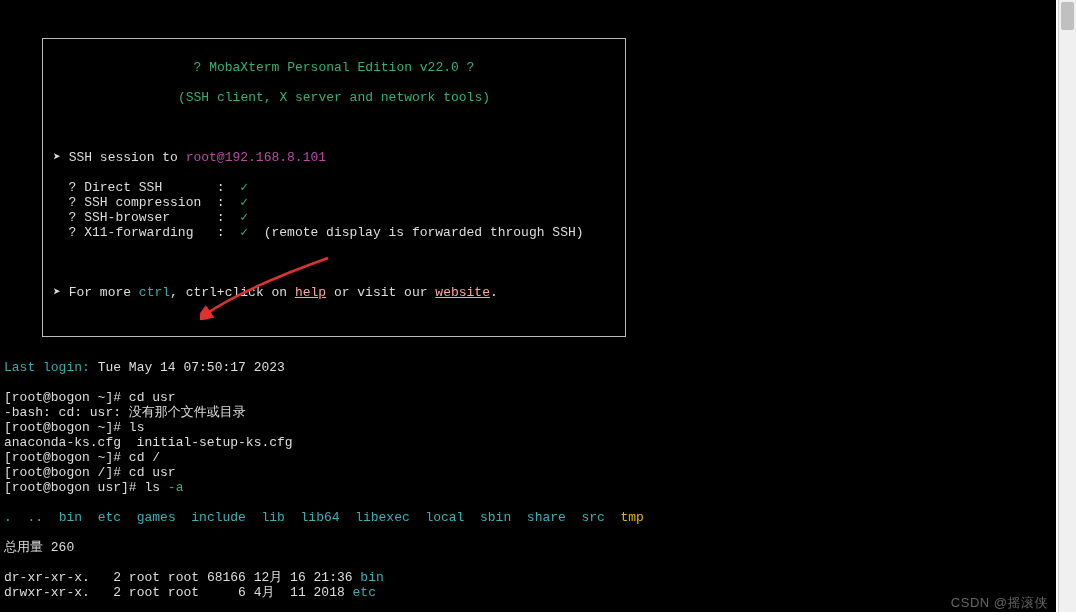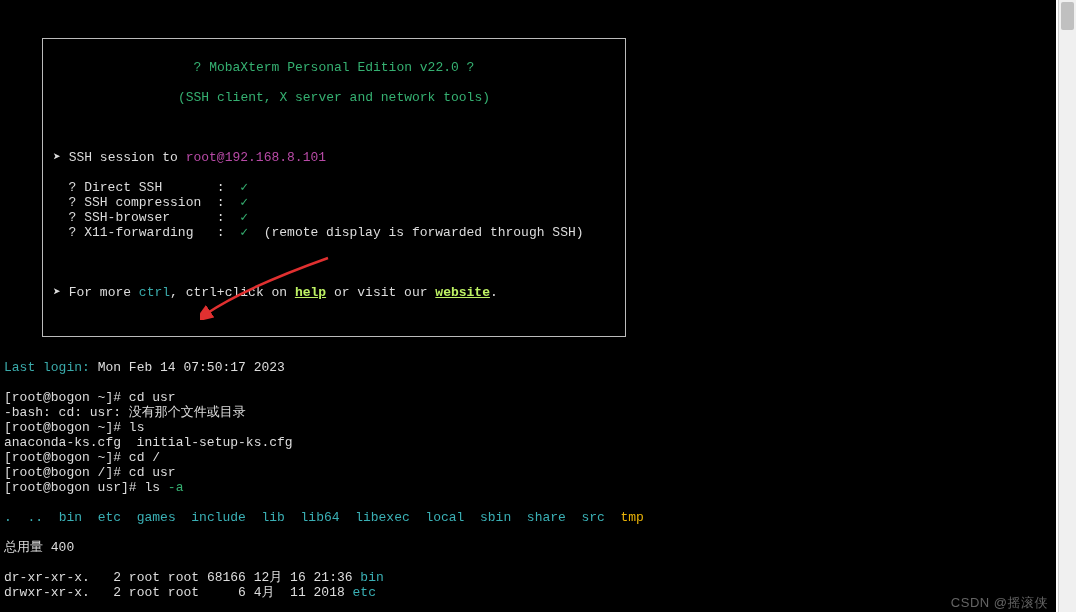--- a/index.html
+++ b/index.html
@@ -58,21 +58,21 @@
   }
   .box {
     border: 1px solid #bbb;
     padding: 6px 10px;
     margin: 4px 0 8px 38px;
     width: 562px;
   }
   .c-gr { color:#35b071; }
   .c-cy { color:#3aaaaa; }
   .c-mg { color:#b84aa6; }
-  .c-lk { color:#bef264; text-decoration: underline; font-weight: bold; }
+  .c-lk { color:#fca5a5; text-decoration: underline; }
   .c-dir { color:#3ab0b5; }
   .c-wh { color:#eab308; }
   .arrow {
     position: absolute;
     left: 200px;
     top: 256px;
     width: 130px;
     height: 64px;
     pointer-events: none;
   }
@@ -85,24 +85,24 @@
   <div class="terminal">
     <div class="box">
 <span class="line" style="text-align:center"><span class="c-gr">? MobaXterm Personal Edition v22.0 ?</span></span>
 <span class="line" style="text-align:center"><span class="c-gr">(SSH client, X server and network tools)</span></span>
 <span class="line"> </span>
 <span class="line"><span>➤ SSH session to </span><span class="c-mg">root@192.168.8.101</span></span>
 <span id="banner-rows"><span class="line">  <span>? Direct SSH       :  </span><span class="c-gr">✓</span></span><span class="line">  <span>? SSH compression  :  </span><span class="c-gr">✓</span></span><span class="line">  <span>? SSH-browser      :  </span><span class="c-gr">✓</span></span><span class="line">  <span>? X11-forwarding   :  </span><span class="c-gr">✓</span><span>  (remote display is forwarded through SSH)</span></span></span>
 <span class="line"> </span>
 <span class="line"><span>➤ For more </span><span class="c-cy">ctrl</span><span>, ctrl+click on </span><span class="c-lk">help</span><span> or visit our </span><span class="c-lk">website</span><span>.</span></span>
     </div>
-<span class="line"><span class="c-cy">Last login:</span><span> Mon Feb 14 07:50:17 2023</span></span>
+<span class="line"><span class="c-cy">Last login:</span><span> Tue May 14 07:50:17 2023</span></span>
 <span id="sess-lines"><span class="line"><span>[root@bogon ~]# </span><span>cd usr</span></span><span class="line">-bash: cd: usr: 没有那个文件或目录</span><span class="line"><span>[root@bogon ~]# </span><span>ls</span></span><span class="line">anaconda-ks.cfg  initial-setup-ks.cfg</span><span class="line"><span>[root@bogon ~]# </span><span>cd /</span></span><span class="line"><span>[root@bogon /]# </span><span>cd usr</span></span><span class="line"><span>[root@bogon usr]# </span><span>ls </span><span class="c-gr">-a</span></span></span>
 <span class="line" id="lsa-line"><span class="c-dir">.</span>  <span class="c-dir">..</span>  <span class="c-dir">bin</span>  <span class="c-dir">etc</span>  <span class="c-dir">games</span>  <span class="c-dir">include</span>  <span class="c-dir">lib</span>  <span class="c-dir">lib64</span>  <span class="c-dir">libexec</span>  <span class="c-dir">local</span>  <span class="c-dir">sbin</span>  <span class="c-dir">share</span>  <span class="c-dir">src</span>  <span class="c-wh">tmp</span></span>
-<span class="line">总用量 400</span>
+<span class="line">总用量 260</span>
 <span id="lsl-lines"><span class="line"><span>dr-xr-xr-x.</span> <span>  2</span> <span>root root</span> <span>68166</span> <span>12月 16 21:36</span> <span class="c-dir">bin</span></span><span class="line"><span>drwxr-xr-x.</span> <span>  2</span> <span>root root</span> <span>    6</span> <span>4月  11 2018</span> <span class="c-dir">etc</span></span></span>
 
   </div>
 
   <svg class="arrow" viewBox="0 0 130 64">
     <defs>
         <marker id="ah" markerWidth="10" markerHeight="10" refX="2" refY="3" orient="auto">
       <path d="M0,0 L0,6 L8,3 z" fill="#e03030"></path>
         </marker>
       </defs>

